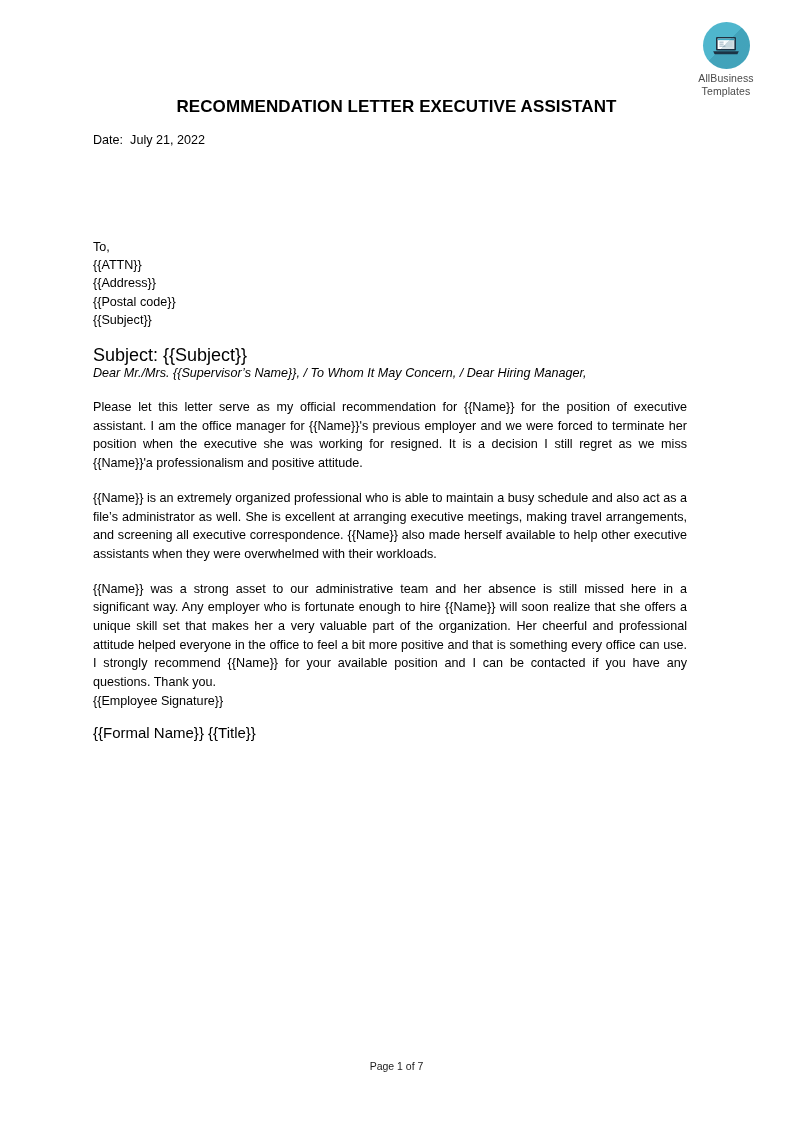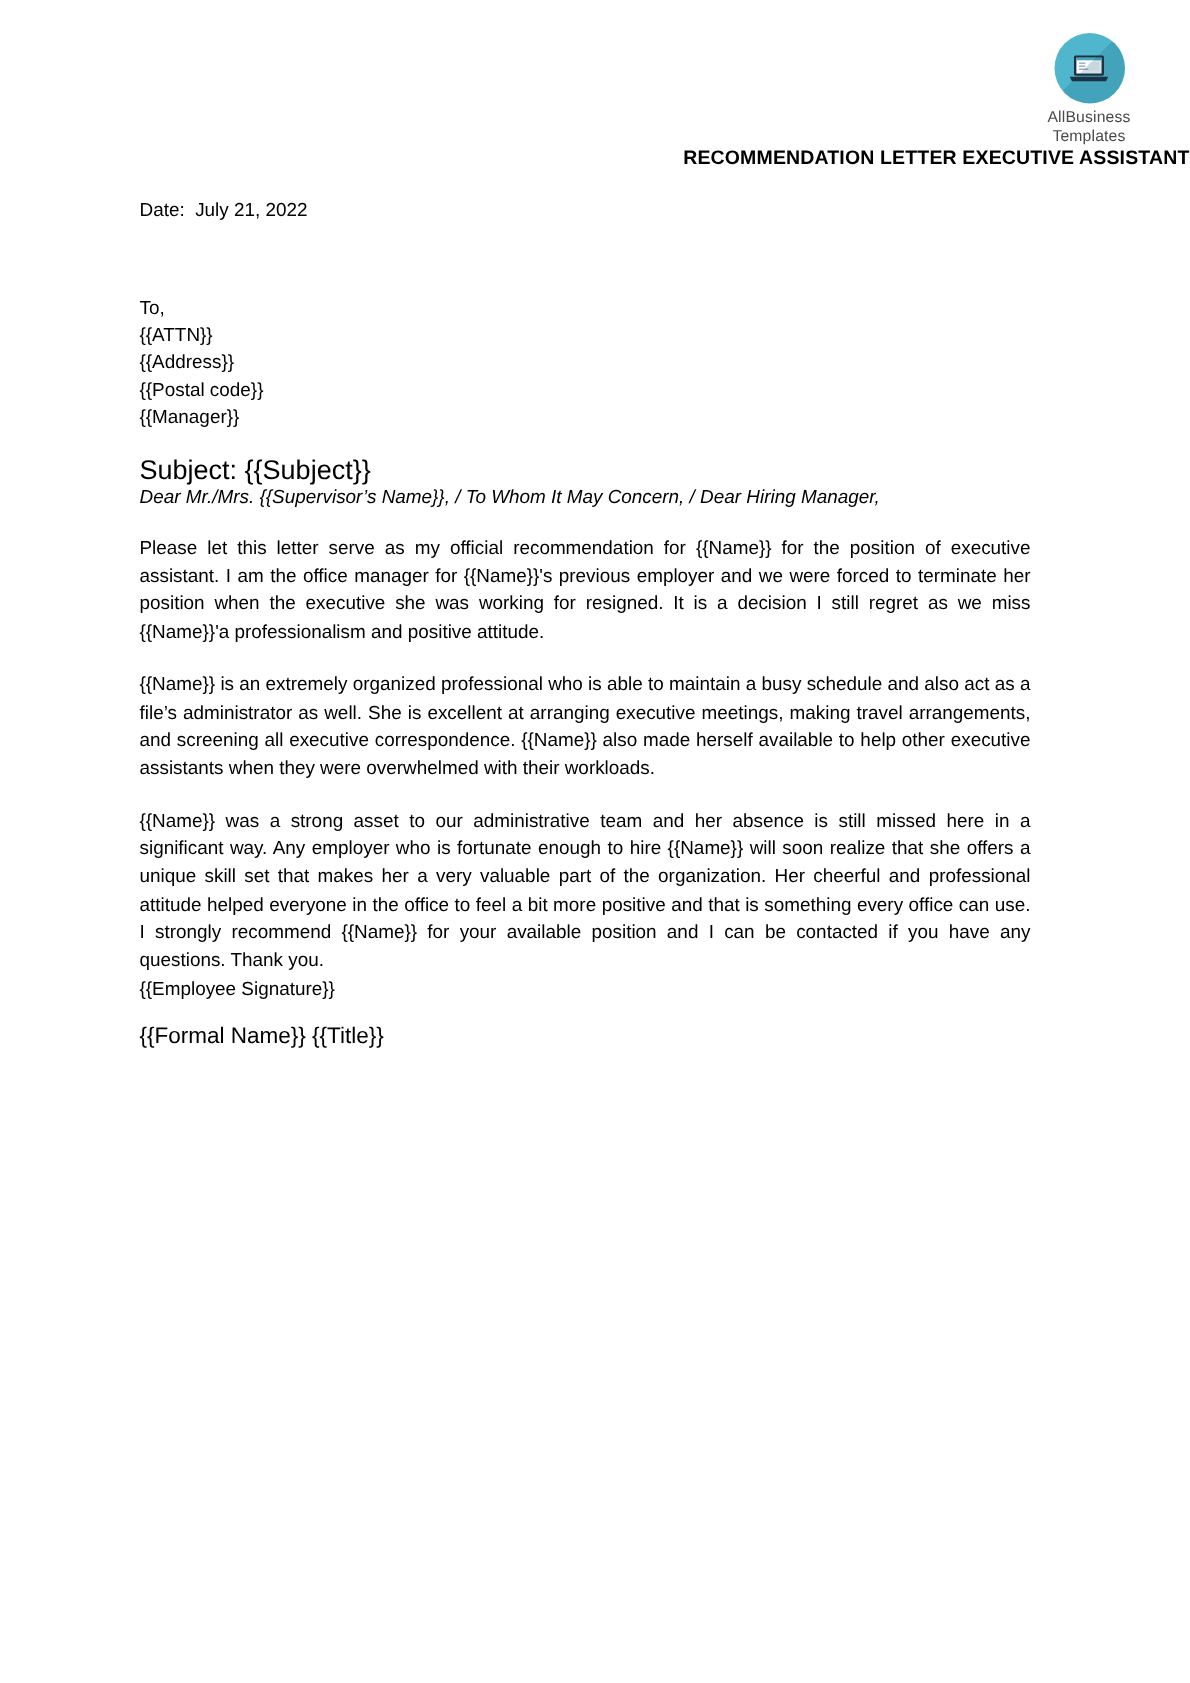--- a/index.html
+++ b/index.html
@@ -65,43 +65,43 @@
     font-family: "Liberation Sans", sans-serif;
     letter-spacing: 0.1px;
   }
 
   
   .doc-title {
     position: absolute;
     top: 97px;
     left: 0;
     width: 793px;
-    text-align: right;
-    font-size: 13px;
+    text-align: center;
+    font-size: 17px;
     font-weight: bold;
     letter-spacing: 0.1px;
     color: #000;
   }
 
   
   .content {
     position: absolute;
     left: 93px;
     top: 132px;
     width: 606px;
   }
 
   .line-date {
     font-size: 12.6px;
     line-height: 17px;
     white-space: pre;
   }
 
   .addr-block {
-    margin-top: 47px;
+    margin-top: 89px;
     font-size: 12.6px;
     line-height: 18.2px;
   }
   .addr-block div { white-space: pre; }
 
   .subject-line {
     margin-top: 17px;
     font-size: 18px;
     line-height: 18px;
   }
@@ -175,31 +175,32 @@
 
   <div class="content">
 
     <div class="line-date">Date:  July 21, 2022</div>
 
     <div class="addr-block">
       <div>To,</div>
       <div>{{ATTN}}</div>
       <div>{{Address}}</div>
       <div>{{Postal code}}</div>
-      <div>{{Manager}}</div>
+      <div>{{Subject}}</div>
     </div>
 
     <div class="subject-line">Subject: {{Subject}}</div>
 
     <div class="salutation">Dear Mr./Mrs. {{Supervisor’s Name}}, / To Whom It May Concern, / Dear Hiring Manager,</div>
 
     <p class="body-par">Please let this letter serve as my official recommendation for {{Name}} for the position of executive assistant. I am the office manager for {{Name}}'s previous employer and we were forced to terminate her position when the executive she was working for resigned. It is a decision I still regret as we miss {{Name}}'a professionalism and positive attitude.</p>
     <p class="body-par">{{Name}} is an extremely organized professional who is able to maintain a busy schedule and also act as a file’s administrator as well. She is excellent at arranging executive meetings, making travel arrangements, and screening all executive correspondence. {{Name}} also made herself available to help other executive assistants when they were overwhelmed with their workloads.</p>
     <p class="body-par">{{Name}} was a strong asset to our administrative team and her absence is still missed here in a significant way. Any employer who is fortunate enough to hire {{Name}} will soon realize that she offers a unique skill set that makes her a very valuable part of the organization. Her cheerful and professional attitude helped everyone in the office to feel a bit more positive and that is something every office can use. I strongly recommend {{Name}} for your available position and I can be contacted if you have any questions. Thank you.</p>
 
 
     <div class="sign-name">{{Employee Signature}}</div>
     <div class="sign-title">{{Formal Name}} {{Title}}</div>
 
   </div>
 
+  <div class="footer">Page 1 of 7</div>
 
 </div>
 
 </body></html>

